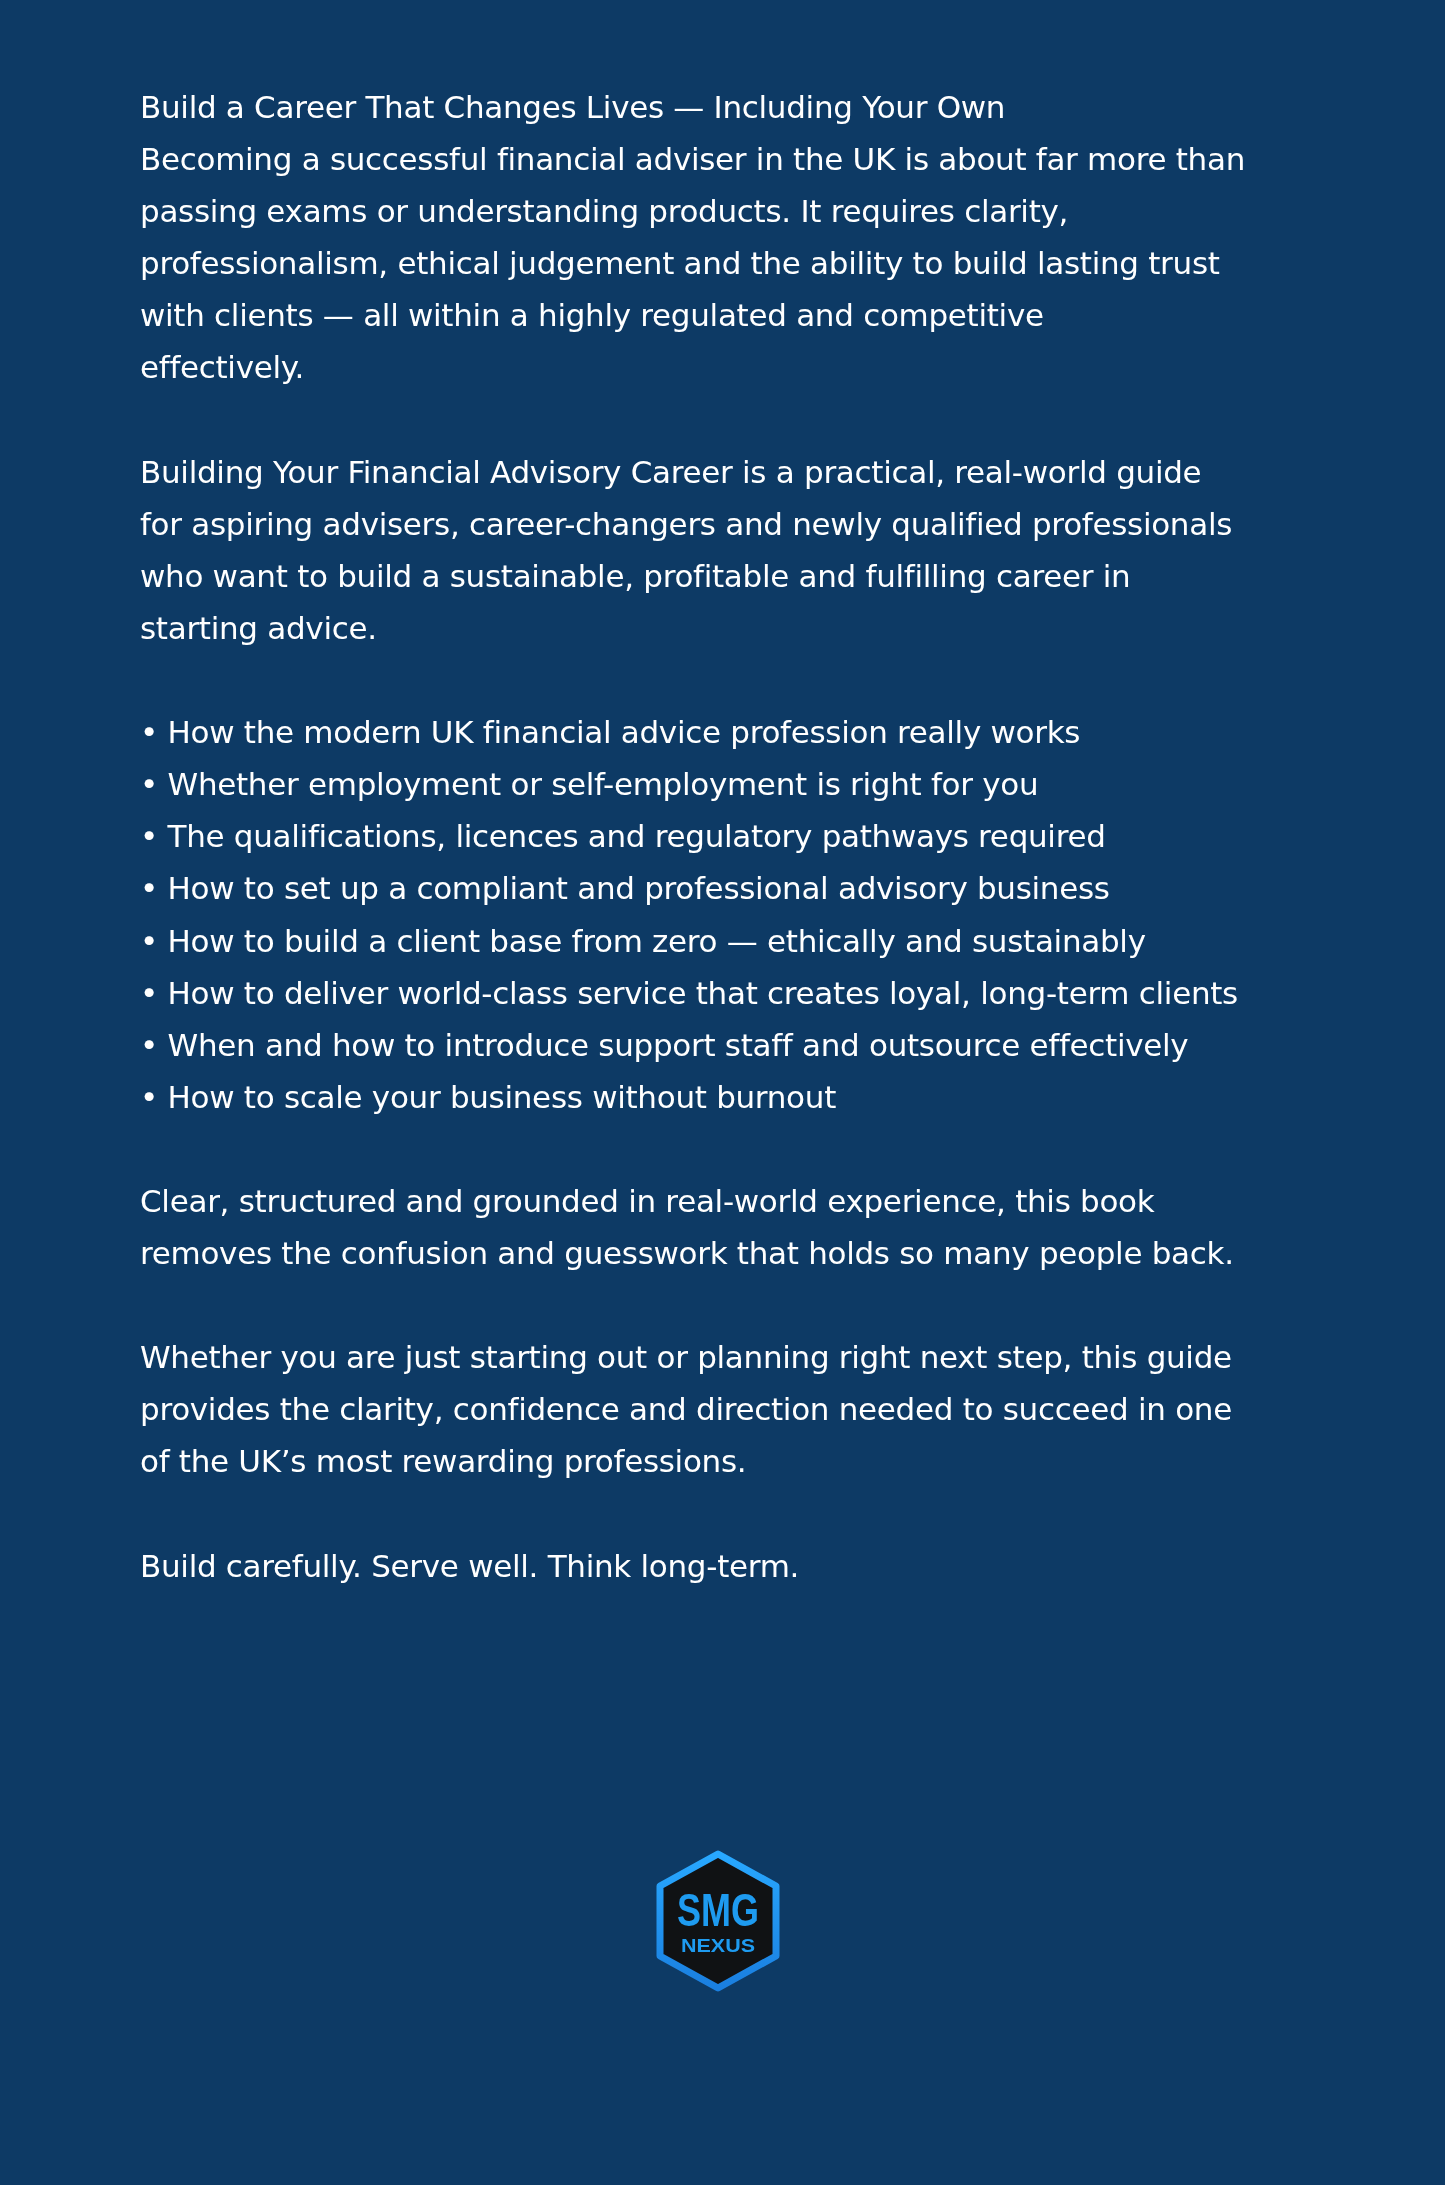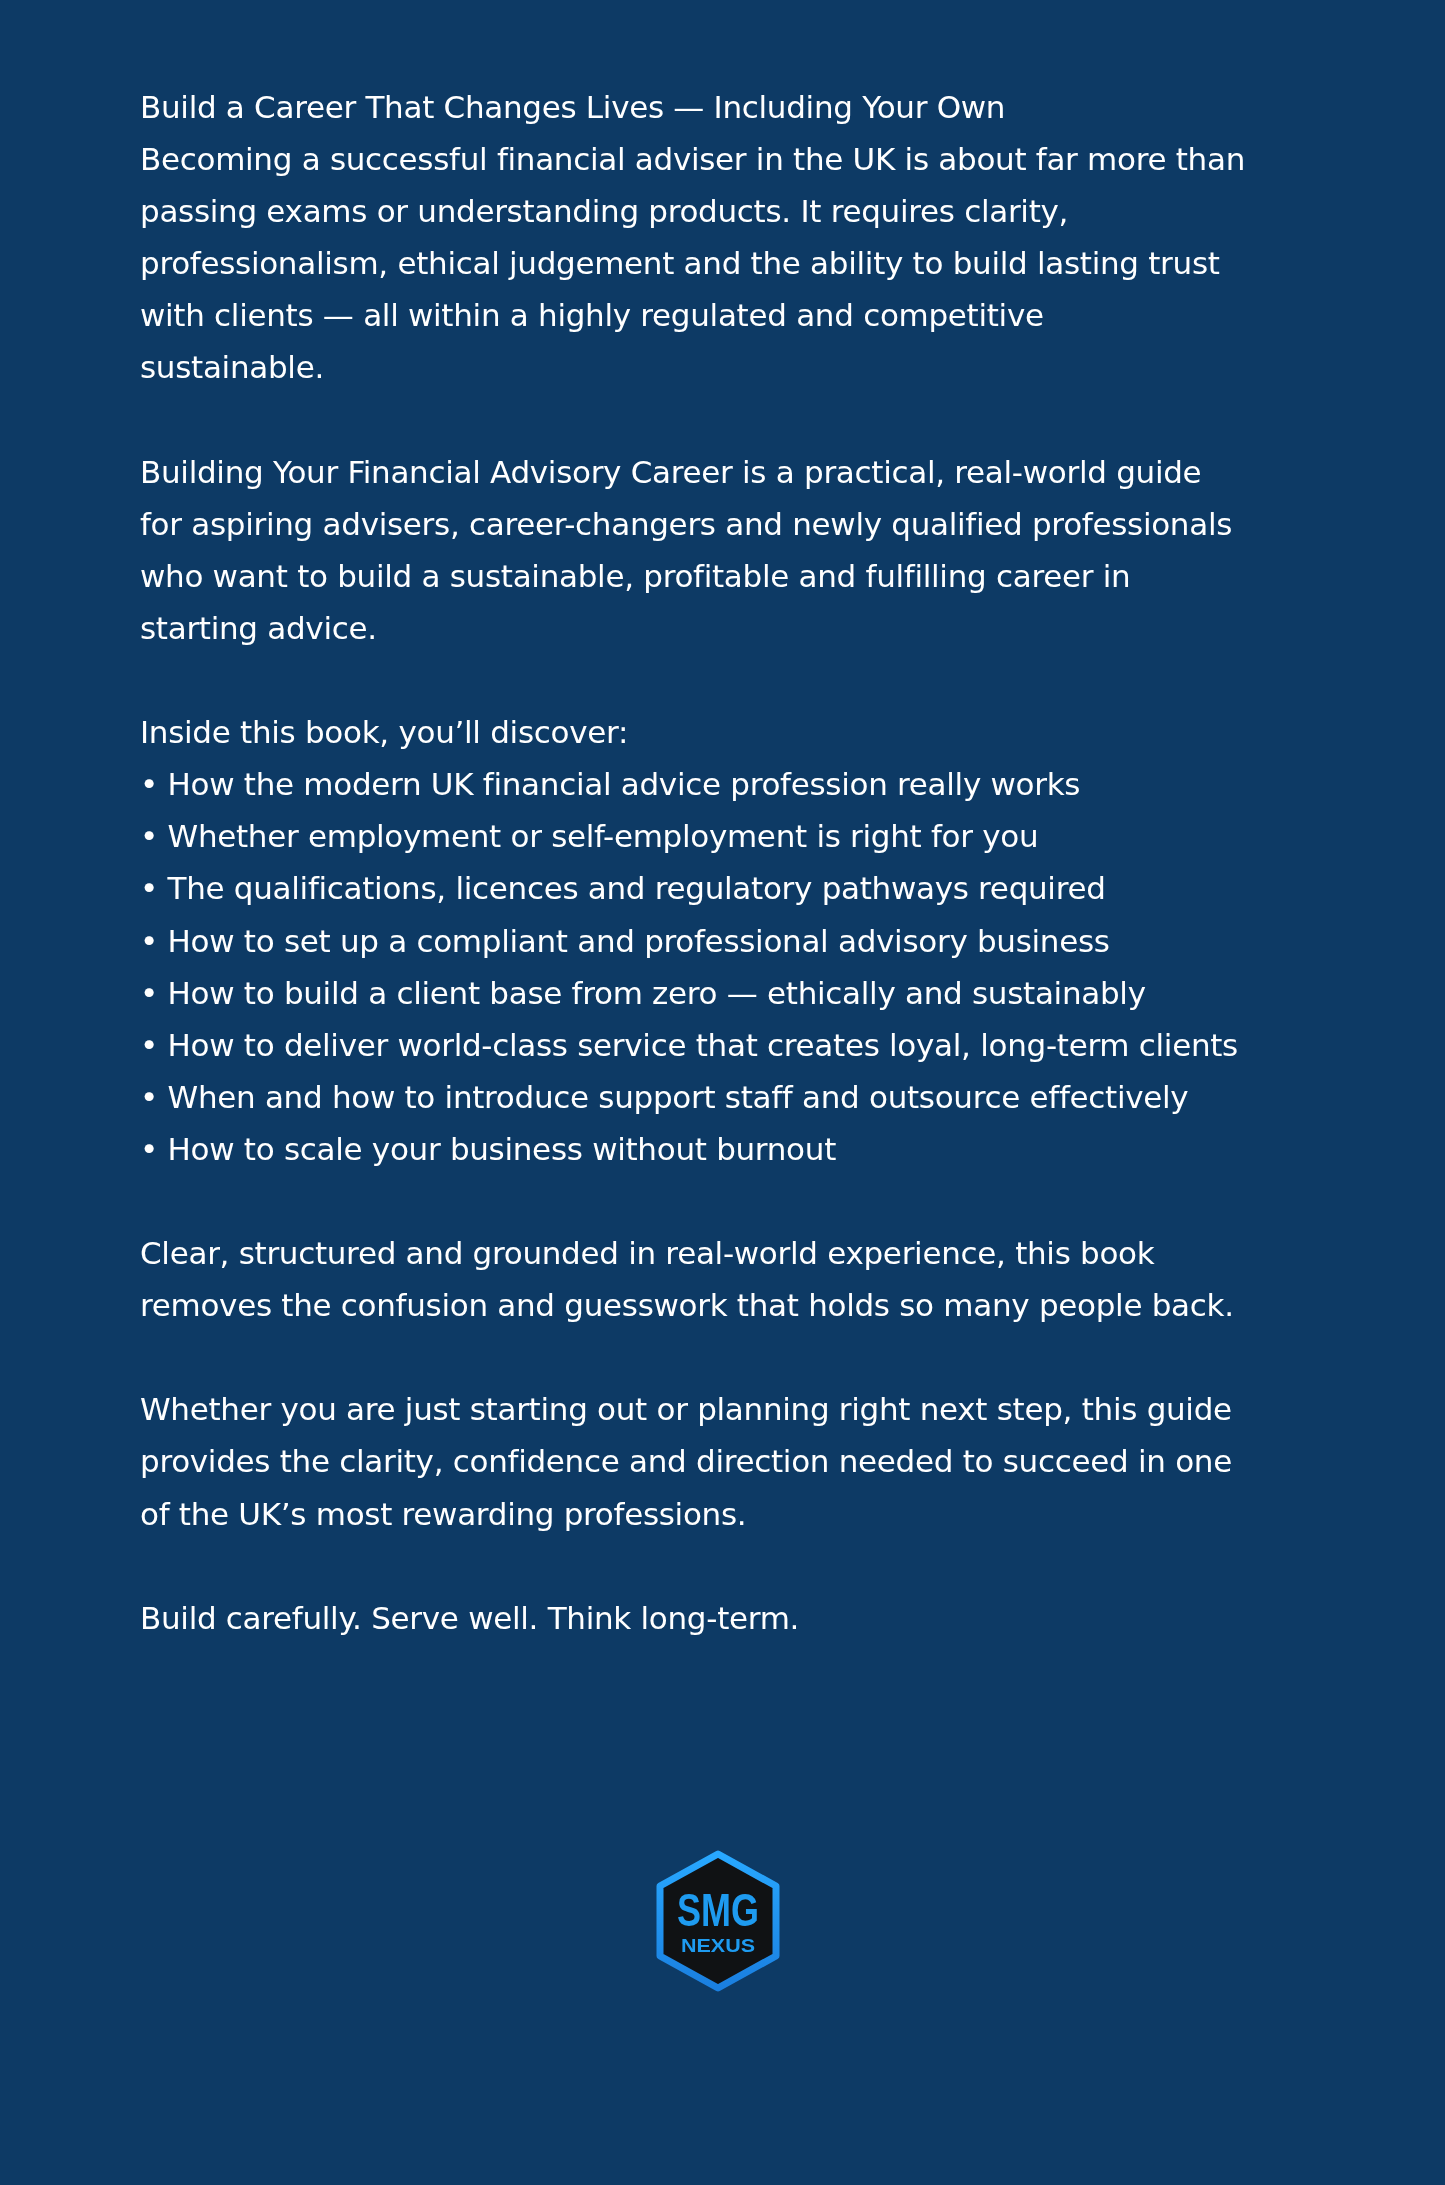--- a/index.html
+++ b/index.html
@@ -30,28 +30,27 @@
 </style>
 </head>
 <body>
 
 <div class="blurb">
   <span class="line">Build a Career That Changes Lives — Including Your Own</span>
   <span class="line">Becoming a successful financial adviser in the UK is about far more than</span>
   <span class="line">passing exams or understanding products. It requires clarity,</span>
   <span class="line">professionalism, ethical judgement and the ability to build lasting trust</span>
   <span class="line">with clients — all within a highly regulated and competitive</span>
-  <span class="line">sustainable.</span>
+  <span class="line">effectively.</span>
   <span class="gap"></span>
   <span class="line">Building Your Financial Advisory Career is a practical, real-world guide</span>
   <span class="line">for aspiring advisers, career-changers and newly qualified professionals</span>
   <span class="line">who want to build a sustainable, profitable and fulfilling career in</span>
   <span class="line">starting advice.</span>
   <span class="gap"></span>
-  <span class="line">Inside this book, you’ll discover:</span>
   <span class="line">• How the modern UK financial advice profession really works</span>
   <span class="line">• Whether employment or self-employment is right for you</span>
   <span class="line">• The qualifications, licences and regulatory pathways required</span>
   <span class="line">• How to set up a compliant and professional advisory business</span>
   <span class="line">• How to build a client base from zero — ethically and sustainably</span>
   <span class="line">• How to deliver world-class service that creates loyal, long-term clients</span>
   <span class="line">• When and how to introduce support staff and outsource effectively</span>
   <span class="line">• How to scale your business without burnout</span>
   <span class="gap"></span>
   <span class="line">Clear, structured and grounded in real-world experience, this book</span>

